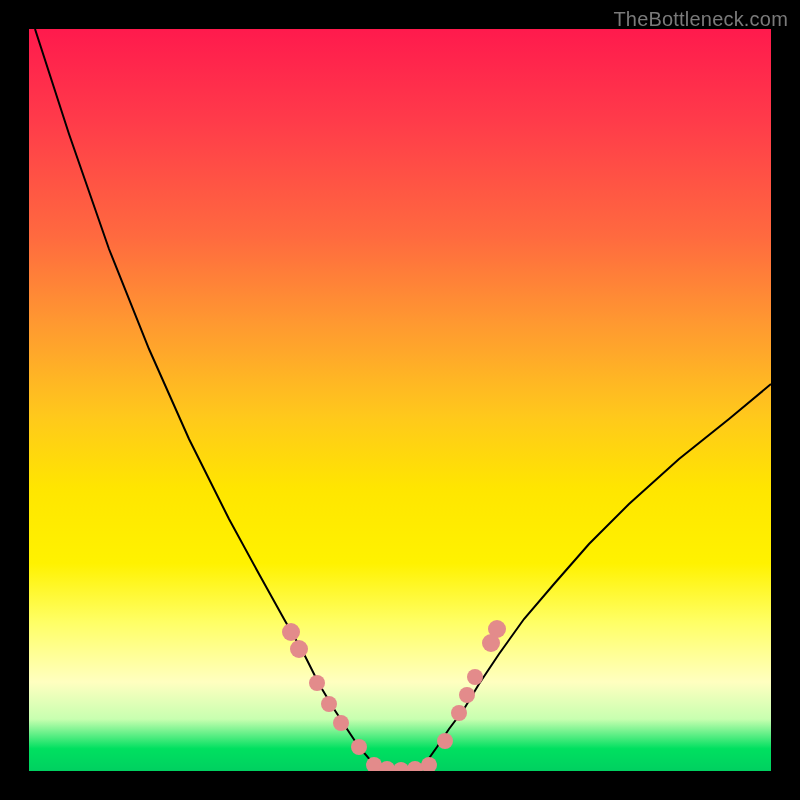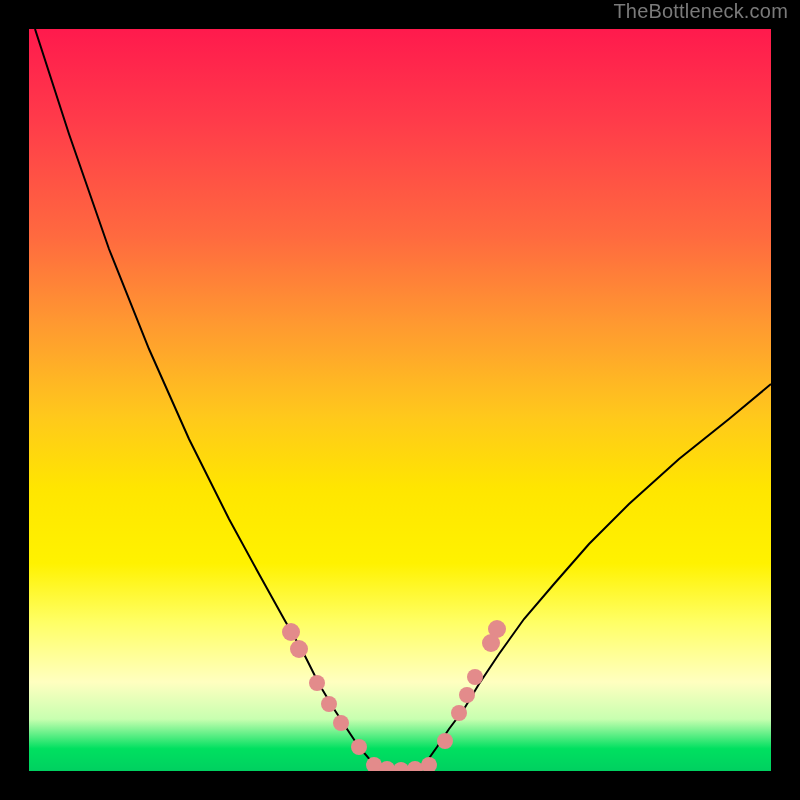--- a/index.html
+++ b/index.html
@@ -35,21 +35,21 @@
       #fff200 72%,
       #ffff66 80%,
       #ffffc0 88%,
       #c8ffb0 93%,
       #00e060 97%,
       #00d060 100%
     );
   }
   .watermark {
     position: absolute;
-    top: 0;
+    top: 8px;
     right: 12px;
     color: #7a7a7a;
     font-size: 20px;
     font-weight: 500;
     letter-spacing: 0.2px;
     user-select: none;
   }
   svg {
     position: absolute;
     left: 0;

